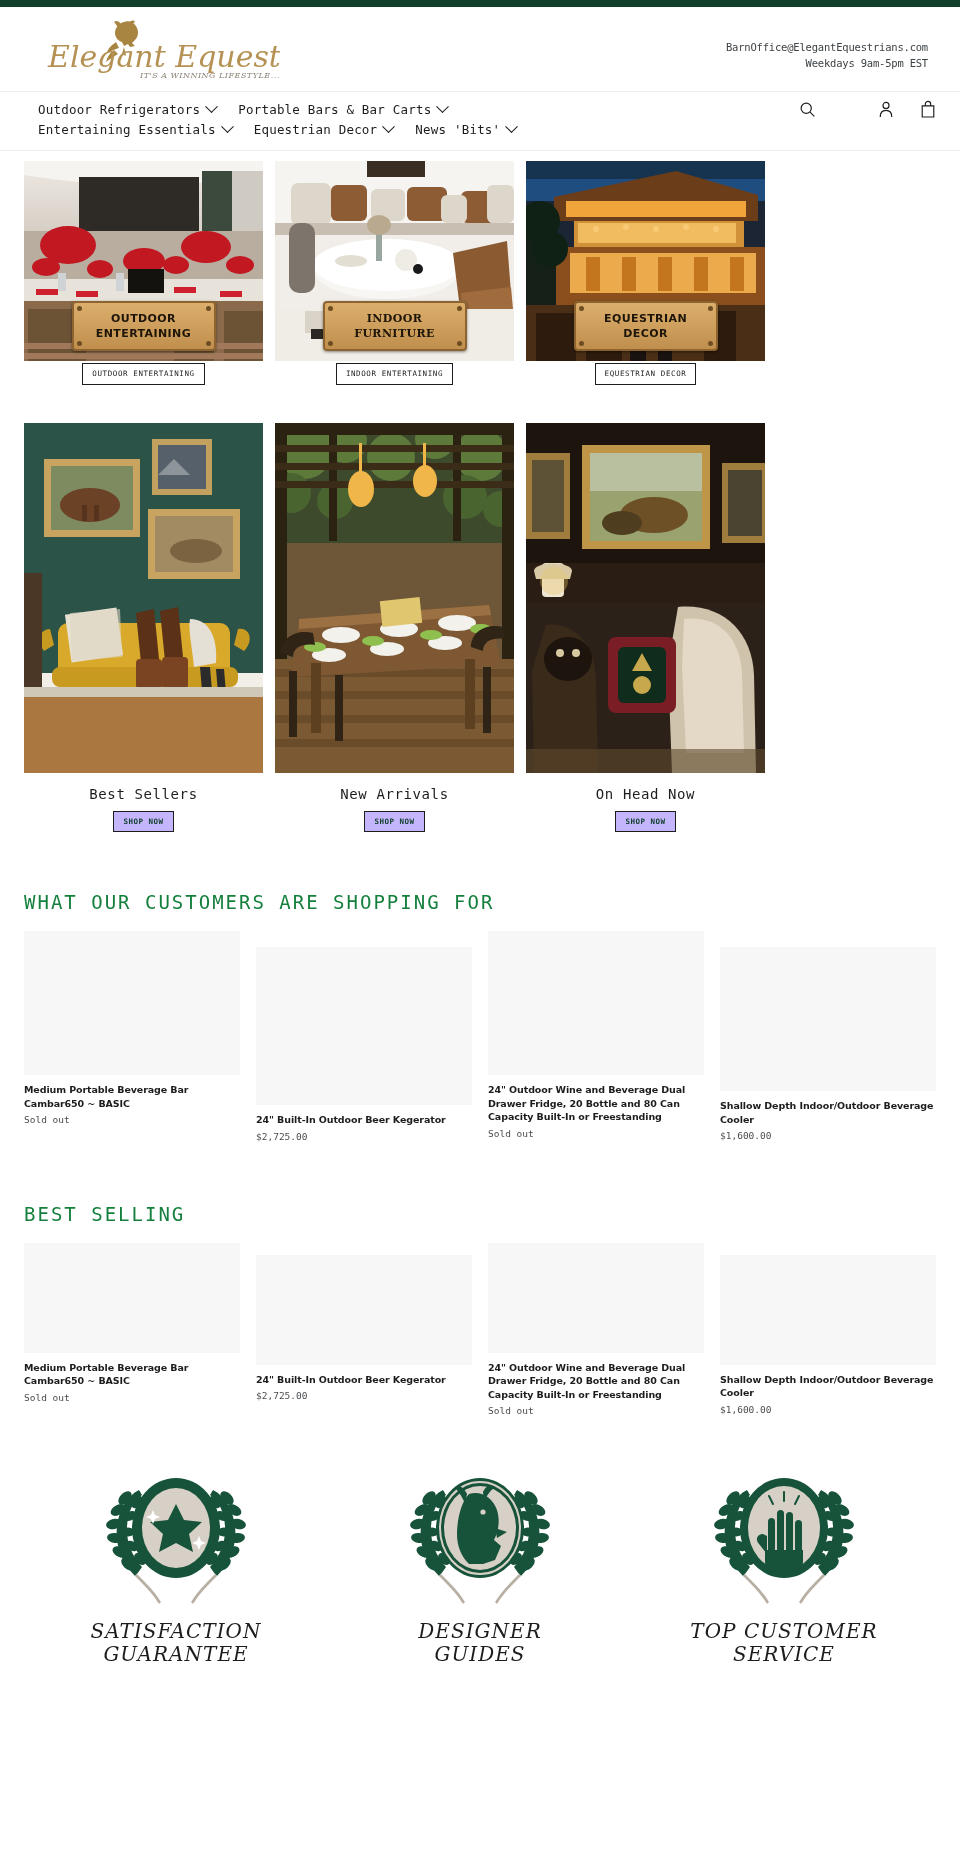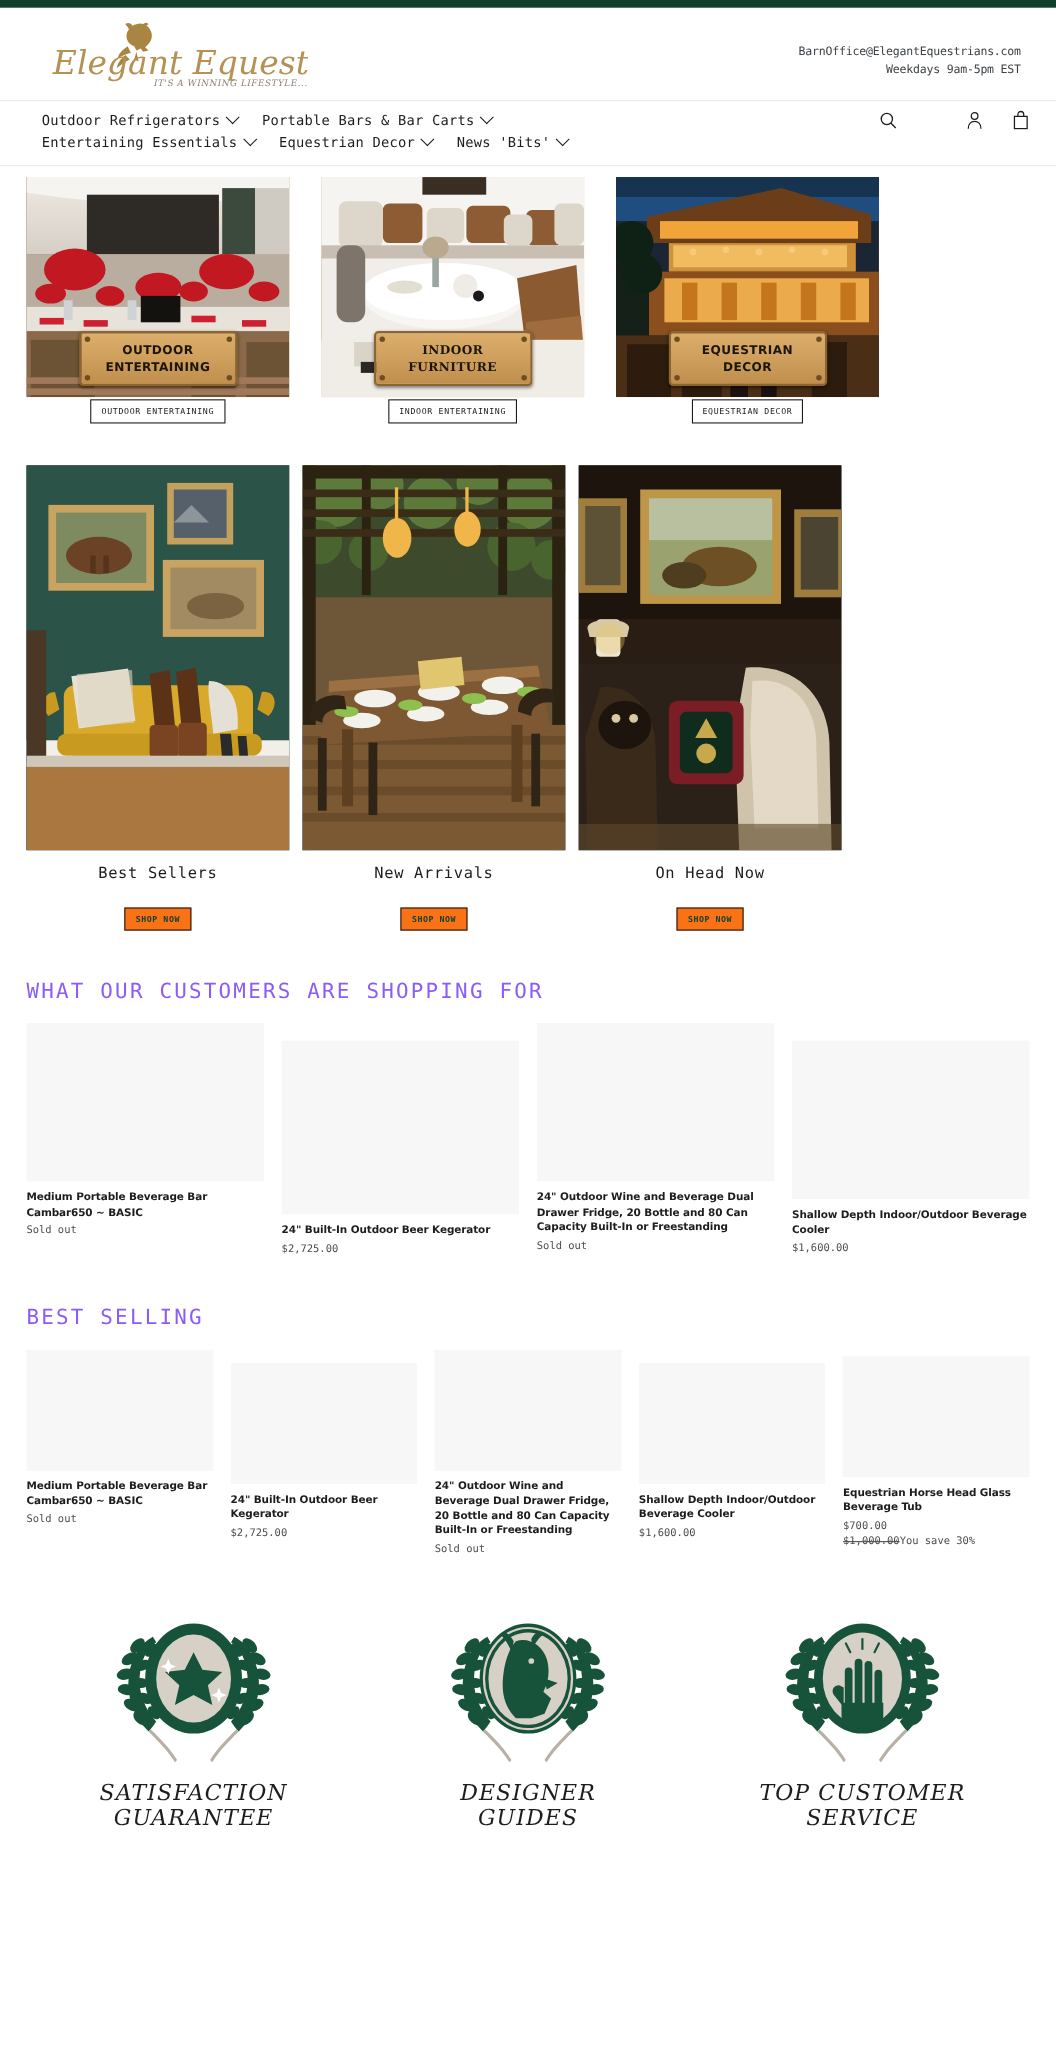--- a/index.html
+++ b/index.html
@@ -73,21 +73,21 @@
     transform: rotate(45deg) translate(-2px,-2px);
   }
   .nav-icons { display: flex; align-items: center; padding-top: 2px; }
   .nav-icons .ic { margin-left: 26px; cursor: pointer; }
   .icon-search { margin-right: 36px; }
 
   
   .band { padding: 0 24px; }
   .row3 {
     display: flex;
-    gap: 29px;
+    gap: 12px;
     margin-top: 10px;
   }
   .col3 { width: 239px; flex: 0 0 239px; }
 
   .banner-img {
     width: 239px;
     height: 200px;
     position: relative;
     overflow: hidden;
     background: #caa87e;
@@ -149,41 +149,41 @@
   }
   .tall-title {
     font-size: 14px;
     color: #1c1d1d;
     margin-top: 13px;
     letter-spacing: .6px;
     font-family: "DejaVu Sans Mono", monospace;
   }
   .shop-btn {
     display: inline-block;
-    margin-top: 23px;
+    margin-top: 9px;
     border: 1px solid #1c1d1d;
-    background: #f97316;
+    background: #c4b5fd;
     color: #10402c;
     font-family: "DejaVu Sans Mono", monospace;
     font-weight: bold;
     font-size: 7.5px;
     letter-spacing: .5px;
     padding: 6px 9px;
     line-height: 1;
     cursor: pointer;
   }
 
   
   .section-title {
     font-family: "DejaVu Sans Mono", monospace;
     font-size: 19px;
     letter-spacing: 2px;
-    color: #8b5cf6;
+    color: #15803d;
     padding: 0 24px;
-    margin-top: 44px;
+    margin-top: 59px;
   }
 
   
   .prod-grid { display: flex; padding: 0 24px; gap: 16px; margin-top: 18px; align-items: flex-start; }
   .prod-card { flex: 1 1 0; min-width: 0; }
   .prod-img { width: 100%; background: #f7f7f7; }
   .prod-title {
     font-family: "DejaVu Sans", sans-serif;
     font-weight: bold;
     font-size: 9.5px;
@@ -716,28 +716,20 @@
   <div class="prod-card">
     <div class="prod-img"></div>
     <div class="prod-title">24" Outdoor Wine and Beverage Dual Drawer Fridge, 20 Bottle and 80 Can Capacity Built-In or Freestanding</div>
     <div class="prod-price">Sold out</div>
   </div>
   <div class="prod-card">
     <div class="prod-img"></div>
     <div class="prod-title">Shallow Depth Indoor/Outdoor Beverage Cooler</div>
     <div class="prod-price">$1,600.00</div>
   </div>
-  <div class="prod-card">
-    <div class="prod-img"></div>
-    <div class="prod-title">Equestrian Horse Head Glass Beverage Tub</div>
-    <div class="prod-price">
-      <span>$700.00</span><br>
-      <span class="was">$1,000.00</span><span class="save">You save 30%</span>
-    </div>
-  </div>
 </div>
 
 <div class="badges">
 
   <div class="badge">
     <svg width="178" height="140" viewBox="0 0 178 140">
       <g fill="#17533a">
         <g transform="translate(0,0)">
           <path d="M58 14 C44 18 34 30 31 46 C29 62 33 80 44 94 L51 88 C42 76 38 60 40 46 C42 32 50 22 60 18 Z" opacity="0"></path>
         </g>

